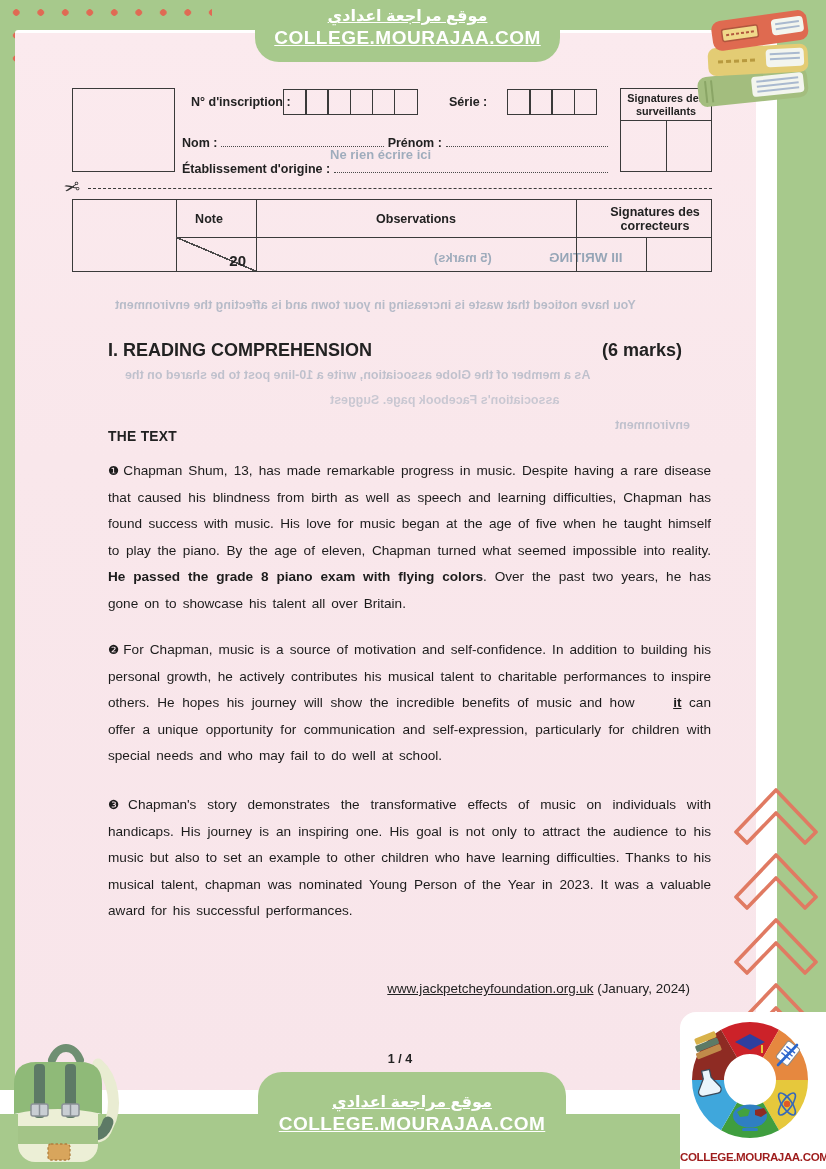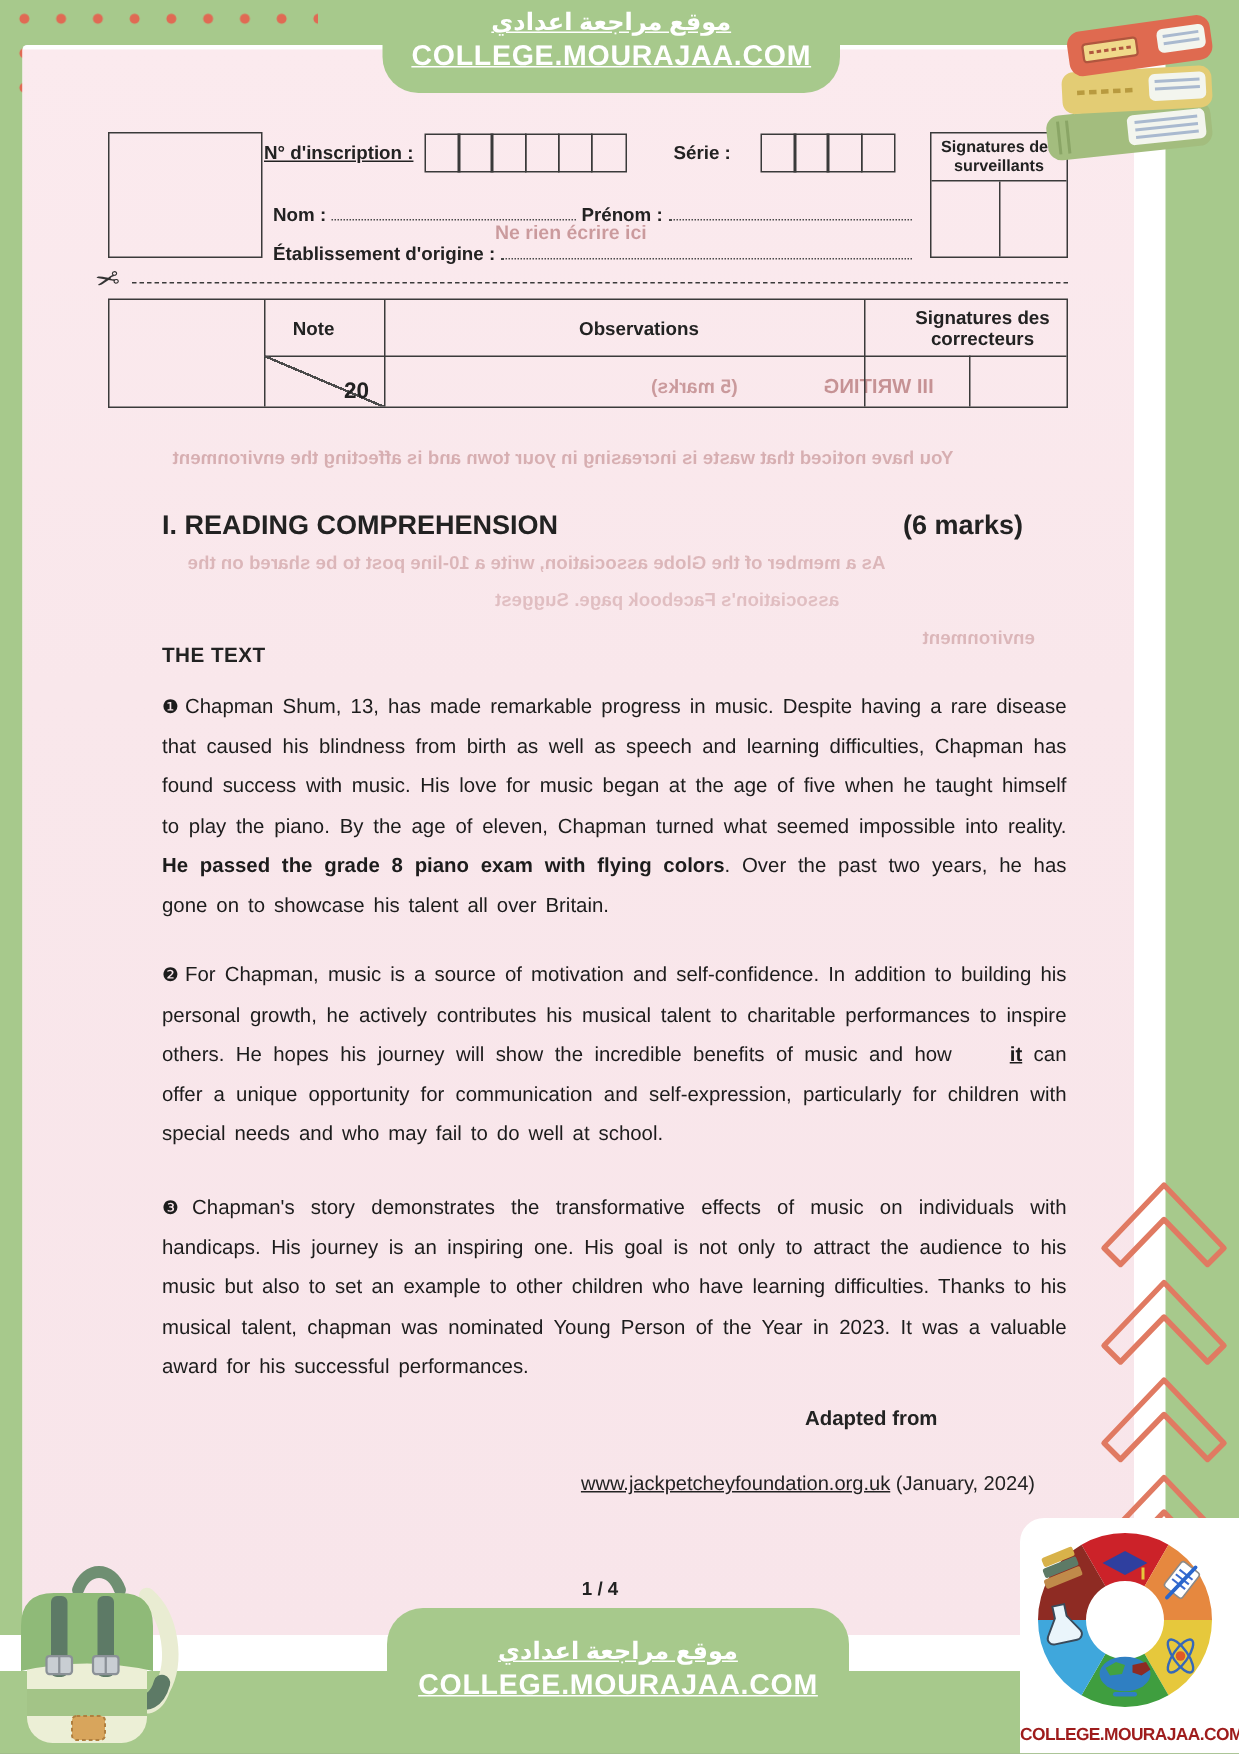--- a/index.html
+++ b/index.html
@@ -65,21 +65,21 @@
         text-align:justify;word-spacing:2.2px;color:#1c1c1c;}
   .para .b{font-weight:bold;}
   .para .bu{font-weight:bold;text-decoration:underline;padding-left:31px;}
   .bullet{font-family:"DejaVu Sans",sans-serif;font-size:12.5px;margin-right:4px;}
   .adapted{position:absolute;left:108px;top:938px;width:517px;text-align:right;font-weight:bold;font-size:13.6px;}
   .source{position:absolute;left:108px;top:981px;width:582px;text-align:right;font-size:13.4px;}
   .source .u{text-decoration:underline;}
   .pagenum{position:absolute;left:15px;top:1052px;width:770px;text-align:center;font-weight:bold;font-size:12.5px;}
 
   
-  .ghost{position:absolute;color:#7f1d1d;transform:scaleX(-1);font-weight:bold;white-space:nowrap;filter:blur(.4px);}
+  .ghost{position:absolute;color:#0c4a6e;transform:scaleX(-1);font-weight:bold;white-space:nowrap;filter:blur(.4px);}
   .ghost.plain{transform:none;font-weight:bold;}
 
   
   .chevrons{position:absolute;left:731px;top:782px;z-index:2;}
 
   
   .books{position:absolute;left:684px;top:2px;z-index:7;}
 
   
   .backpack{position:absolute;left:2px;top:1028px;z-index:8;}
@@ -102,21 +102,21 @@
   <div class="ghost plain" style="left:330px;top:147px;font-size:13px;opacity:.38;">Ne rien écrire ici</div>
   <div class="ghost" style="left:549px;top:250px;font-size:13.5px;opacity:.42;">III WRITING</div>
   <div class="ghost" style="left:434px;top:250px;font-size:13px;opacity:.38;">(5 marks)</div>
   <div class="ghost" style="left:115px;top:298px;font-size:12.5px;opacity:.28;">You have noticed that waste is increasing in your town and is affecting the environment</div>
   <div class="ghost" style="left:125px;top:368px;font-size:12.5px;opacity:.24;">As a member of the Globe association, write a 10-line post to be shared on the</div>
   <div class="ghost" style="left:330px;top:393px;font-size:12.5px;opacity:.2;">association's Facebook page. Suggest</div>
   <div class="ghost" style="left:615px;top:418px;font-size:12.5px;opacity:.24;">environment</div>
 
   <div class="box" style="left:72px;top:88px;width:103px;height:84px;"></div>
 
-  <span class="lbl" style="left:176px;top:95px;text-decoration:underline;">N° d'inscription :</span>
+  <span class="lbl" style="left:191px;top:95px;">N° d'inscription :</span>
   <div class="cells" style="left:283px;top:89px;">
     <div class="cell"></div>
       <div class="cell"></div>
       <div class="cell"></div>
       <div class="cell"></div>
       <div class="cell"></div>
       <div class="cell"></div>
   </div>
   <span class="lbl" style="left:449px;top:95px;">Série :</span>
   <div class="cells" style="left:507px;top:89px;">
@@ -148,21 +148,21 @@
   <span class="scissors">✂</span>
   <div class="cutline"></div>
 
   <div class="gtable">
     <div class="gv" style="left:103px;"></div>
     <div class="gv" style="left:183px;"></div>
     <div class="gv" style="left:503px;"></div>
     <div class="gv" style="left:573px;top:37px;"></div>
     <div class="gh"></div>
     <div class="ghead" style="left:96px;width:80px;">Note</div>
-    <div class="ghead" style="left:193px;width:320px;">Observations</div>
+    <div class="ghead" style="left:183px;width:320px;">Observations</div>
     <div class="ghead" style="left:503px;width:158px;">Signatures des correcteurs</div>
     <div class="note-cell">
       <span class="note-val">20</span>
     </div>
   </div>
 
 
   <div class="sec-row">
     <span>I. READING COMPREHENSION</span>
     <span>(6 marks)</span>
@@ -174,21 +174,20 @@
   </div>
 
   <div class="para" style="top:637px;">
     <span class="bullet">❷</span><span>For Chapman, music is a source of motivation and self-confidence. In addition to building his personal growth, he actively contributes his musical talent to charitable performances to inspire others. He hopes his journey will show the incredible benefits of music and how </span><span class="bu">it</span><span> can offer a unique opportunity for communication and self-expression, particularly for children with special needs and who may fail to do well at school.</span>
   </div>
 
   <div class="para" style="top:792px;">
     <span class="bullet">❸</span><span>Chapman's story demonstrates the transformative effects of music on individuals with handicaps. His journey is an inspiring one. His goal is not only to attract the audience to his music but also to set an example to other children who have learning difficulties. Thanks to his musical talent, chapman was nominated Young Person of the Year in 2023. It was a valuable award for his successful performances.</span>
   </div>
 
-  <div class="adapted">Adapted from</div>
   <div class="source">
     <span class="u">www.jackpetcheyfoundation.org.uk</span><span> (January, 2024)</span>
   </div>
   <div class="pagenum">1 / 4</div>
 
   <svg class="chevrons" width="92" height="262" viewBox="0 0 92 262">
     <g fill="none" stroke="#e07a62" stroke-width="3.6" stroke-linejoin="round">
       <path d="M5,50 L45,8 L85,50 L74,61 L45,31 L16,61 Z"></path>
       <path d="M5,115 L45,73 L85,115 L74,126 L45,96 L16,126 Z"></path>
       <path d="M5,180 L45,138 L85,180 L74,191 L45,161 L16,191 Z"></path>

